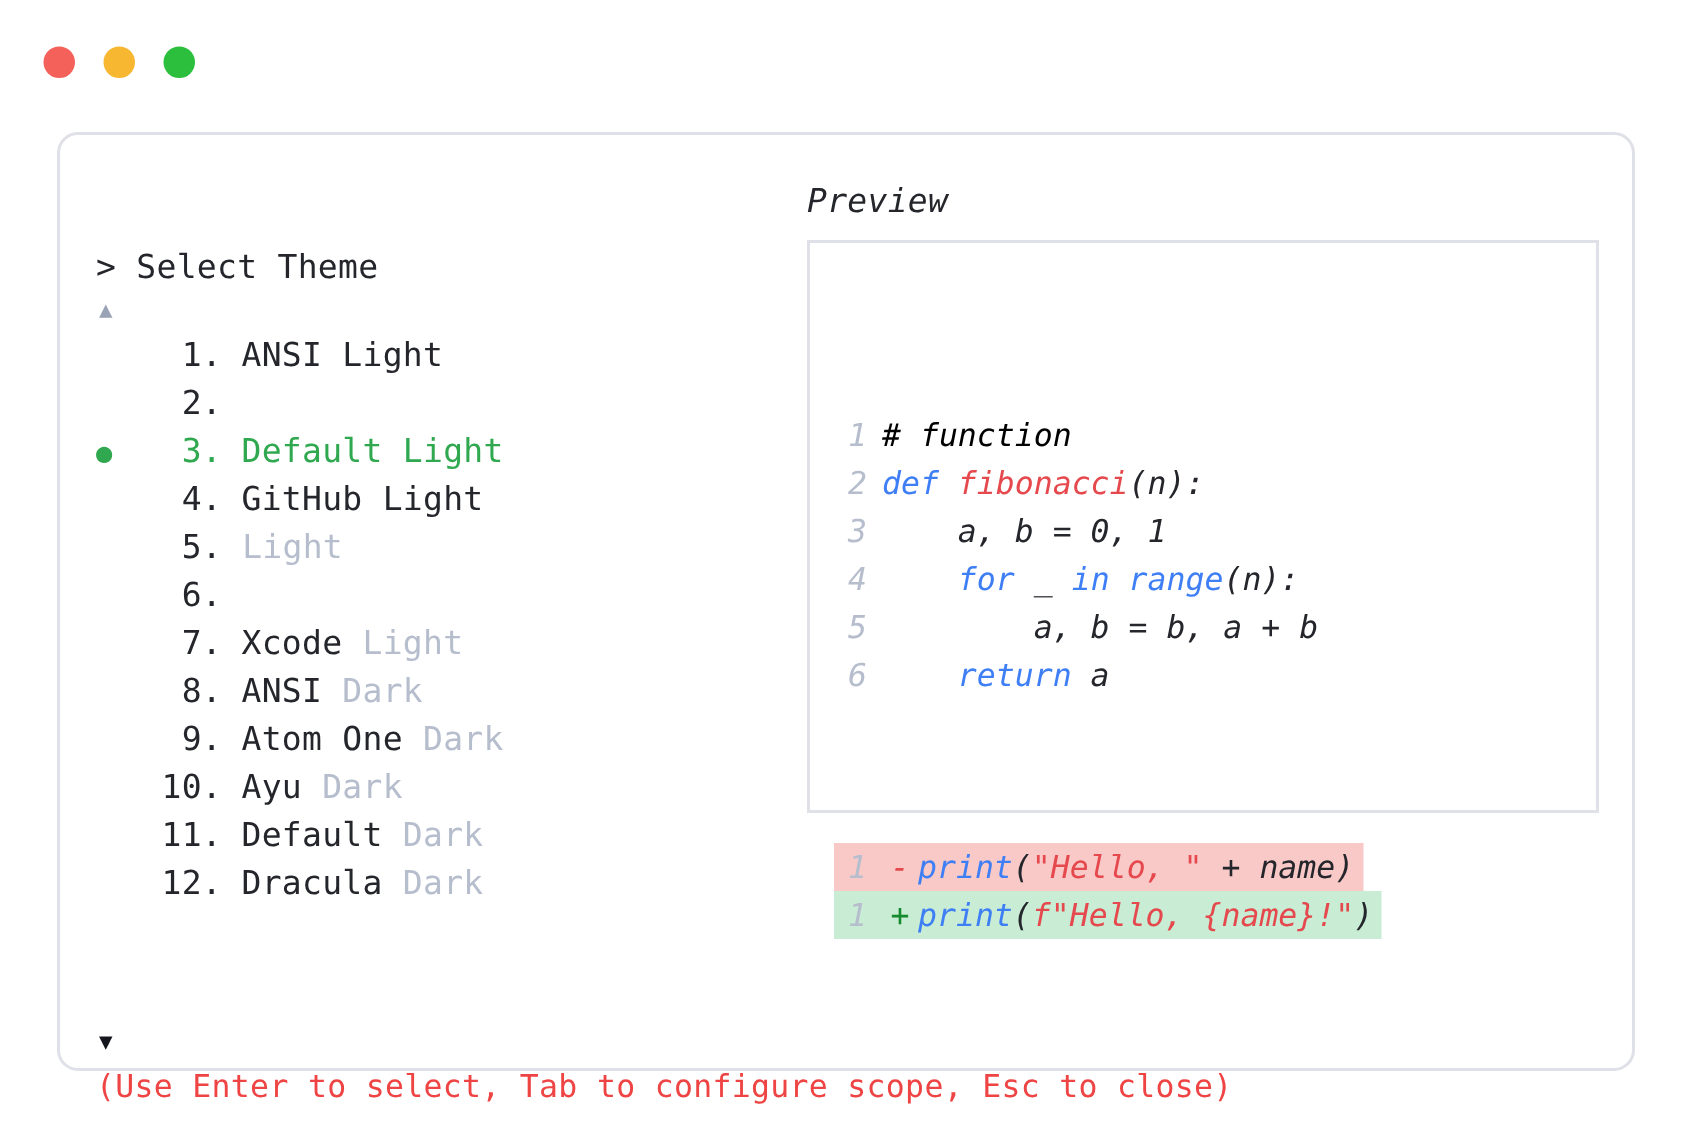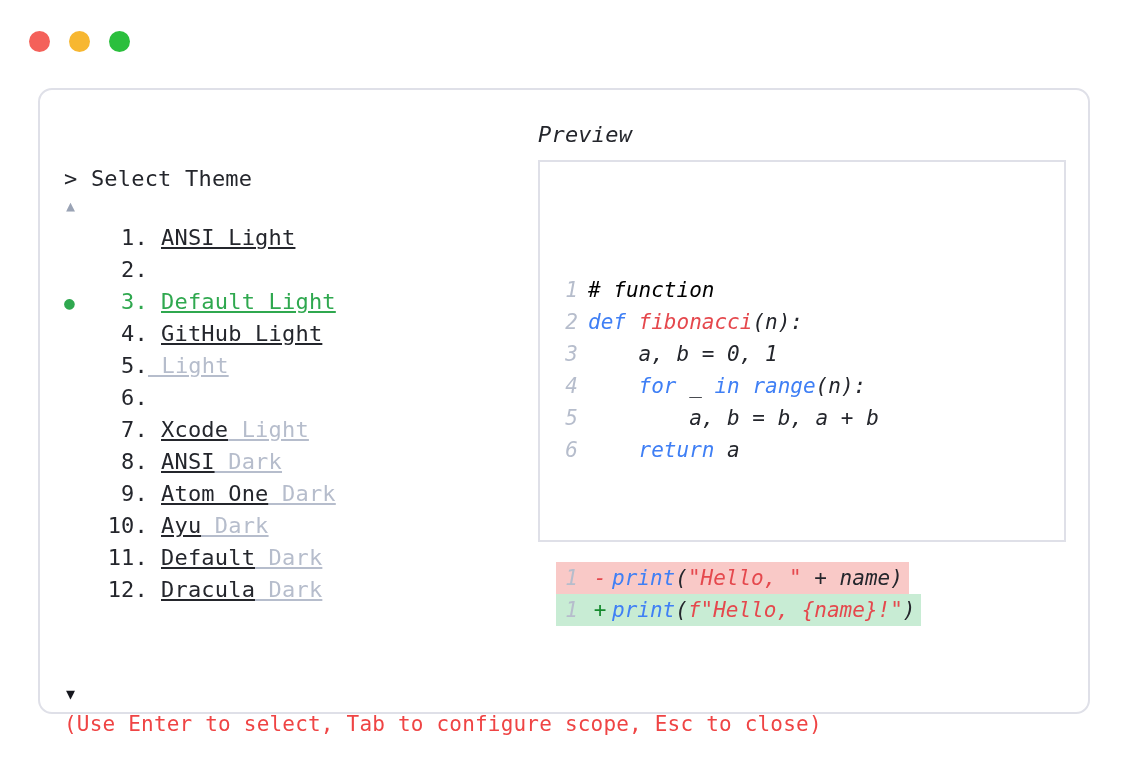--- a/index.html
+++ b/index.html
@@ -107,21 +107,20 @@
     width: 54px;
     flex: 0 0 54px;
     text-align: right;
     color: #24262c;
     letter-spacing: 0.2px;
   }
   .name-cell {
     padding-left: 13px;
     color: #24262c;
     letter-spacing: 0.2px;
-    text-decoration: underline;
   }
   .variant-muted { color: #b6bdcc; }
   .theme-row.selected .num-cell,
   .theme-row.selected .name-cell,
   .theme-row.selected .variant-muted { color: #2fa84f; }
 
   
   .hint {
     position: absolute;
     left: 24px;

